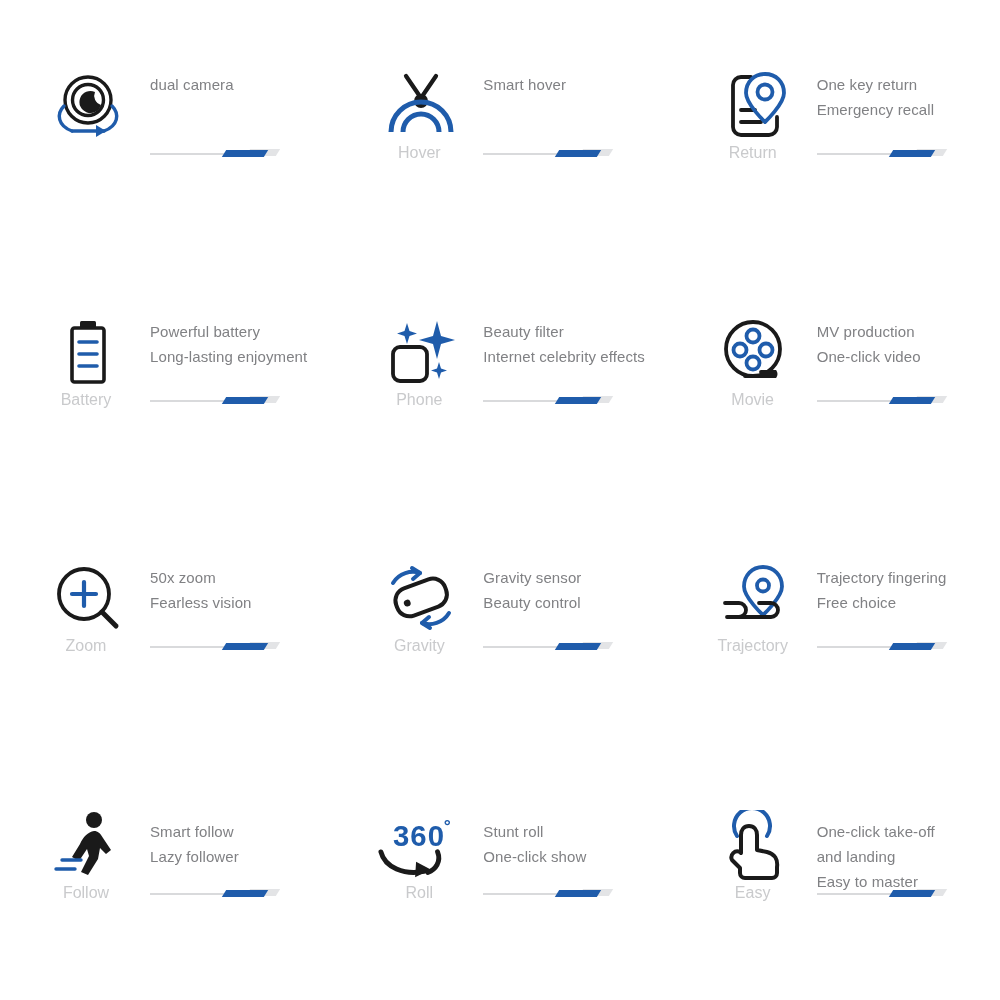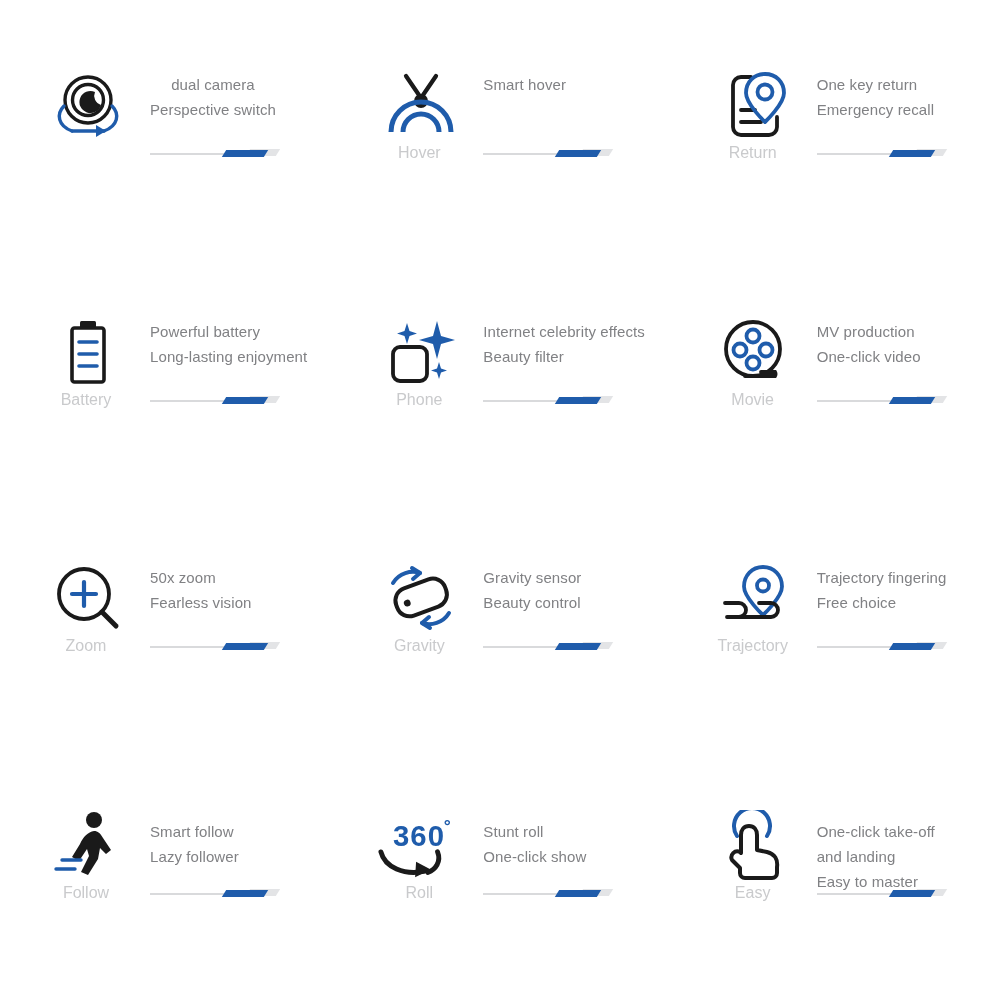--- a/index.html
+++ b/index.html
@@ -117,21 +117,20 @@
           <circle cx="40" cy="30" r="15.5" fill="none" stroke="#1a1a1a" stroke-width="3.4"></circle>
           <path d="M47 22 a11 11 0 1 0 6 13 a9.5 9.5 0 0 1 -6 -13 z" fill="#1a1a1a"></path>
           <path d="M16 36 C8 44 10 56 24 61" fill="none" stroke="#1f5cab" stroke-width="3.4" stroke-linecap="round"></path>
           <path d="M64 36 C72 44 70 56 56 61" fill="none" stroke="#1f5cab" stroke-width="3.4" stroke-linecap="round"></path>
           <path d="M24 61 L56 61" fill="none" stroke="#1f5cab" stroke-width="3.4" stroke-linecap="round"></path>
           <path d="M48 55 L58 61 L48 67 z" fill="#1f5cab"></path>
         </svg>
       </div>
       <div class="texts">
         <div class="line center">dual camera</div>
-        <div class="line center">Perspective switch</div>
       </div>
     </div>
     <div class="cell-bottom">
       <div class="tag"></div>
       <div class="slider">
         <div class="track"></div>
         <div class="tail"></div>
         <div class="knob"></div>
       </div>
     </div>
@@ -214,22 +213,22 @@
     <div class="cell-top">
       <div class="icon-wrap">
         <svg width="80" height="74" viewBox="0 0 80 74">
           <rect x="12" y="30" width="34" height="34" rx="7" fill="none" stroke="#1a1a1a" stroke-width="3.8"></rect>
           <path d="M56 4 L60 19 L74 23 L60 27 L56 42 L52 27 L38 23 L52 19 z" fill="#1f5cab"></path>
           <path d="M26 6 L28.5 14 L36 16.5 L28.5 19 L26 27 L23.5 19 L16 16.5 L23.5 14 z" fill="#1f5cab"></path>
           <path d="M58 45 L60 51.5 L66 53.5 L60 55.5 L58 62 L56 55.5 L50 53.5 L56 51.5 z" fill="#1f5cab"></path>
         </svg>
       </div>
       <div class="texts">
+        <div class="line">Beauty filter</div>
         <div class="line">Internet celebrity effects</div>
-        <div class="line">Beauty filter</div>
       </div>
     </div>
     <div class="cell-bottom">
       <div class="tag">Phone</div>
       <div class="slider">
         <div class="track"></div>
         <div class="tail"></div>
         <div class="knob"></div>
       </div>
     </div>

